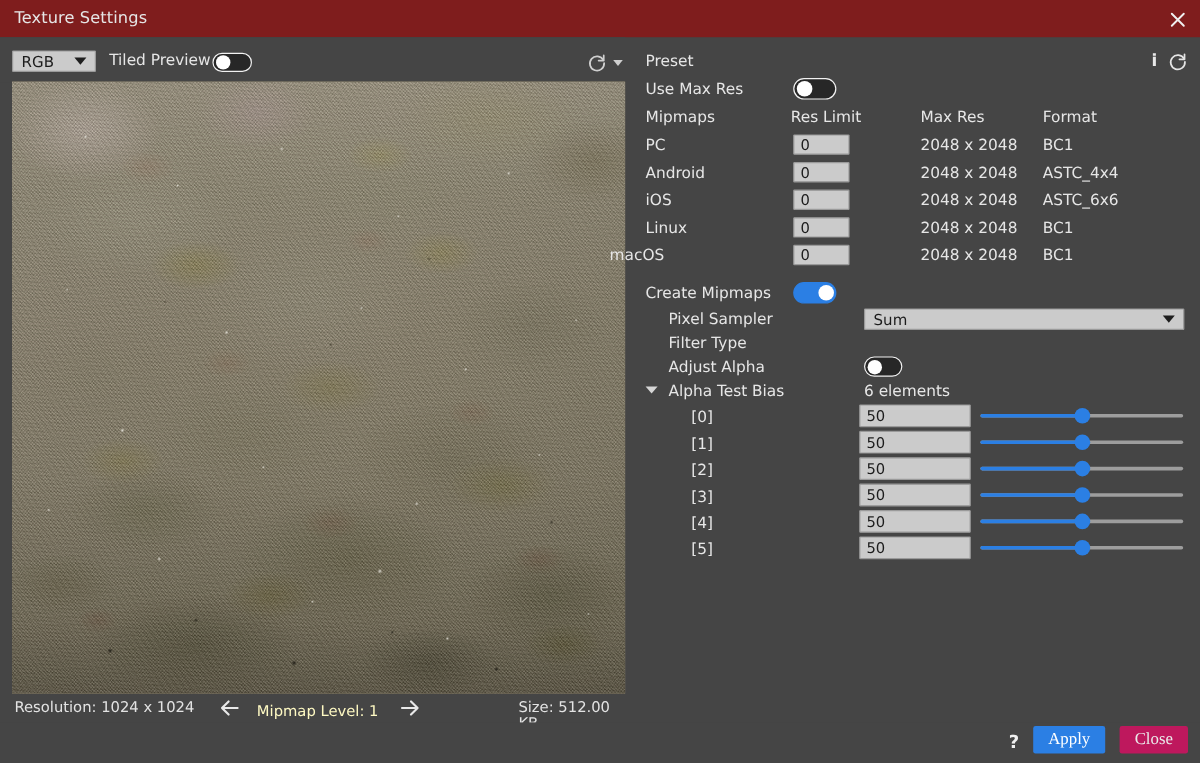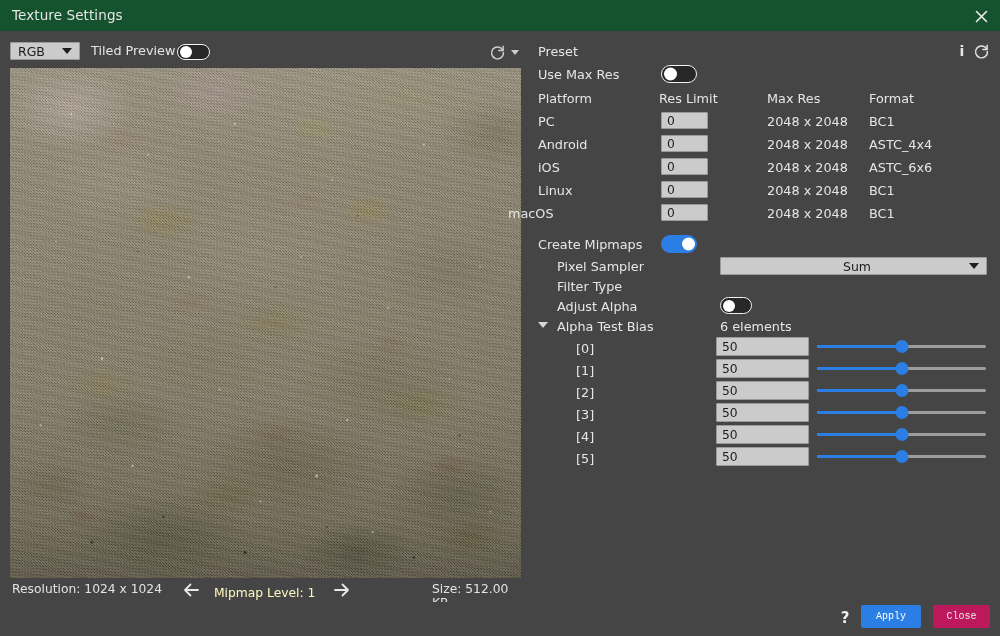--- a/index.html
+++ b/index.html
@@ -8,21 +8,21 @@
     background: #454545;
     font-family: "DejaVu Sans", "Liberation Sans", sans-serif;
     overflow: hidden;
     color: #e8e8e8;
   }
   #app { position: relative; width: 1000px; height: 636px; }
 
   
   .titlebar {
     position: absolute; left: 0; top: 0; width: 1000px; height: 31px;
-    background: #14532d;
+    background: #7f1d1d;
   }
   .titlebar-title {
     position: absolute; left: 12px; top: 7px;
     font-size: 13.5px; color: #e6e6e6; letter-spacing: .1px;
   }
   .titlebar-close {
     position: absolute; right: 6px; top: 4px; width: 26px; height: 24px;
     display: flex; align-items: center; justify-content: center;
     cursor: pointer;
   }
@@ -243,21 +243,21 @@
     position: absolute; left: 0; top: 602px; width: 1000px; height: 34px;
     background: #454545;
   }
   .help-btn {
     position: absolute; left: 836px; top: 608px; width: 18px; height: 20px;
     font-size: 15px; font-weight: bold; color: #f0f0f0; text-align: center;
     cursor: pointer; line-height: 20px;
   }
   .btn {
     position: absolute; height: 23px; border-radius: 2px; border: none;
-    font-size: 10px; font-family: Liberation Mono, monospace;
+    font-size: 14px; font-family: Liberation Serif, serif;
     cursor: pointer; color: #ffffff;
   }
   .btn-apply { left: 861px; top: 605px; width: 60px; background: #2b7fe4; }
   .btn-close { left: 933px; top: 605px; width: 57px; background: #be185d; color: #eaeaea; }
 </style>
 </head>
 <body>
 
 <div id="app">
 
@@ -326,21 +326,21 @@
         <path d="M16.2 7.2 A7 7 0 1 0 17 10" stroke="#e4e4e4" stroke-width="1.7" fill="none" stroke-linecap="round"></path>
         <path d="M16.6 2.6 L16.6 7.6 L11.6 7.6" stroke="#e4e4e4" stroke-width="1.7" fill="none" stroke-linecap="round" stroke-linejoin="round"></path>
       </svg>
     </div>
 
     <div class="lbl" style="left:538px; top:67px;">Use Max Res</div>
     <div class="toggle off" style="position:absolute; left:661px; top:65px; width:36px; height:18px;">
       <span class="knob" style="width:13px; height:13px;"></span>
     </div>
 
-    <div class="lbl" style="left:538px; top:91px;">Platform</div>
+    <div class="lbl" style="left:538px; top:91px;">Mipmaps</div>
     <div class="lbl" style="left:659px; top:91px;">Res Limit</div>
     <div class="lbl" style="left:767px; top:91px;">Max Res</div>
     <div class="lbl" style="left:869px; top:91px;">Format</div>
 
     <div>
       <div class="lbl" style="left:538px; top:114px;">PC</div>
       <input class="numfield" style="left: 661px; top: 112px; width: 47px; height: 17px;" value="0">
       <div class="lbl" style="left:767px; top:114px;">2048 x 2048</div>
       <div class="lbl" style="left:869px; top:114px;">BC1</div>
     </div>
@@ -372,21 +372,21 @@
       <div class="lbl" style="left:767px; top:206px;">2048 x 2048</div>
       <div class="lbl" style="left:869px; top:206px;">BC1</div>
     </div>
 
     <div class="lbl" style="left:538px; top:237px;">Create Mipmaps</div>
     <div class="toggle on" style="position:absolute; left:661px; top:235px; width:36px; height:18px;">
       <span class="knob" style="width:13px; height:13px;"></span>
     </div>
 
     <div class="lbl" style="left:557px; top:259px;">Pixel Sampler</div>
-    <div class="combo wide-combo" style="top:257px;justify-content:center;">
+    <div class="combo wide-combo" style="top:257px;">
       <span class="combo-text">Sum</span>
       <span class="combo-arrow"></span>
     </div>
 
     <div class="lbl" style="left:557px; top:279px;">Filter Type</div>
 
     <div class="lbl" style="left:557px; top:299px;">Adjust Alpha</div>
     <div class="toggle off" style="position:absolute; left:720px; top:297px; width:32px; height:17px;">
       <span class="knob" style="width:12px; height:12px;"></span>
     </div>

